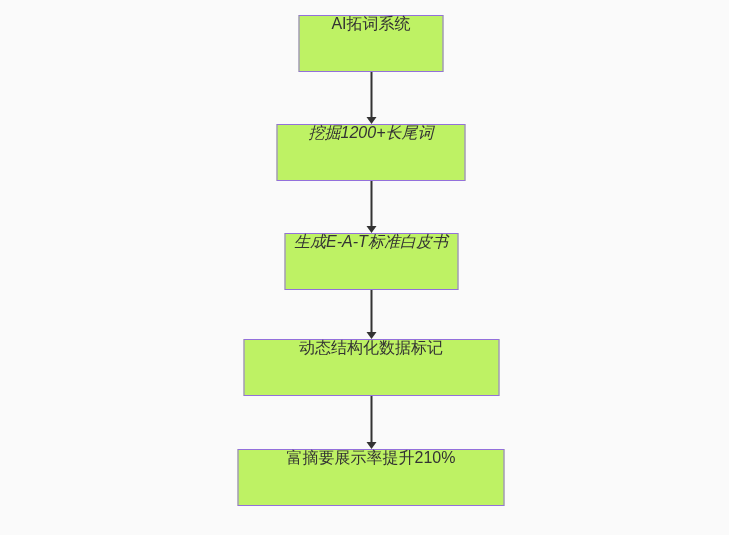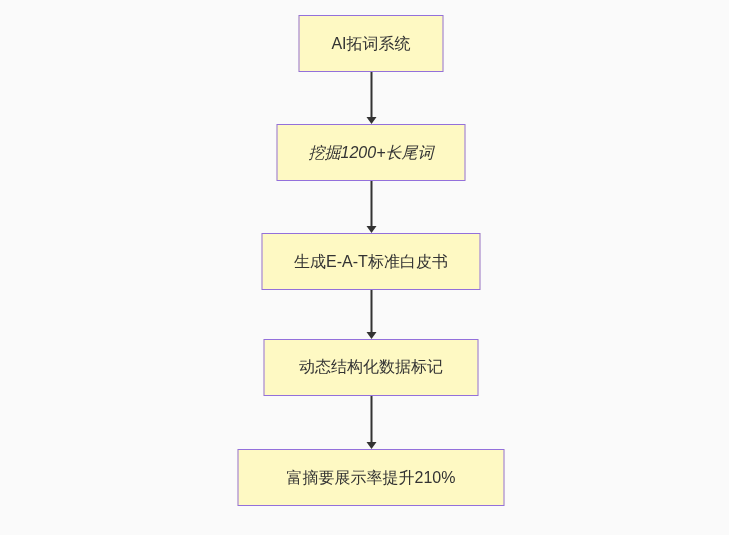--- a/index.html
+++ b/index.html
@@ -22,34 +22,33 @@
     top: 15px;
     transform: translateX(-50%);
     display: flex;
     flex-direction: column;
     align-items: center;
   }
   .node {
     box-sizing: border-box;
     height: 57px;
     display: flex;
-    align-items: center;
     justify-content: center;
-    background: #fef9c3;
+    background: #bef264;
     border: 1.5px solid #9370DB;
     color: #333333;
     font-size: 16px;
     line-height: 1;
     white-space: nowrap;
     text-align: center;
   }
   .n1 { width: 145px; }
   .n2 { width: 189px; font-style: italic; }
-  .n3 { width: 219px; }
-  .n4 { width: 215px; font-family: Liberation Mono, monospace; }
+  .n3 { width: 174px; font-style: italic; }
+  .n4 { width: 256px; }
   .n5 { width: 267px; }
   .arrow {
     display: flex;
     flex-direction: column;
     align-items: center;
     justify-content: flex-end;
   }
   .a1 { height: 52px; }
   .a2 { height: 52px; }
   .a3 { height: 49px; }

